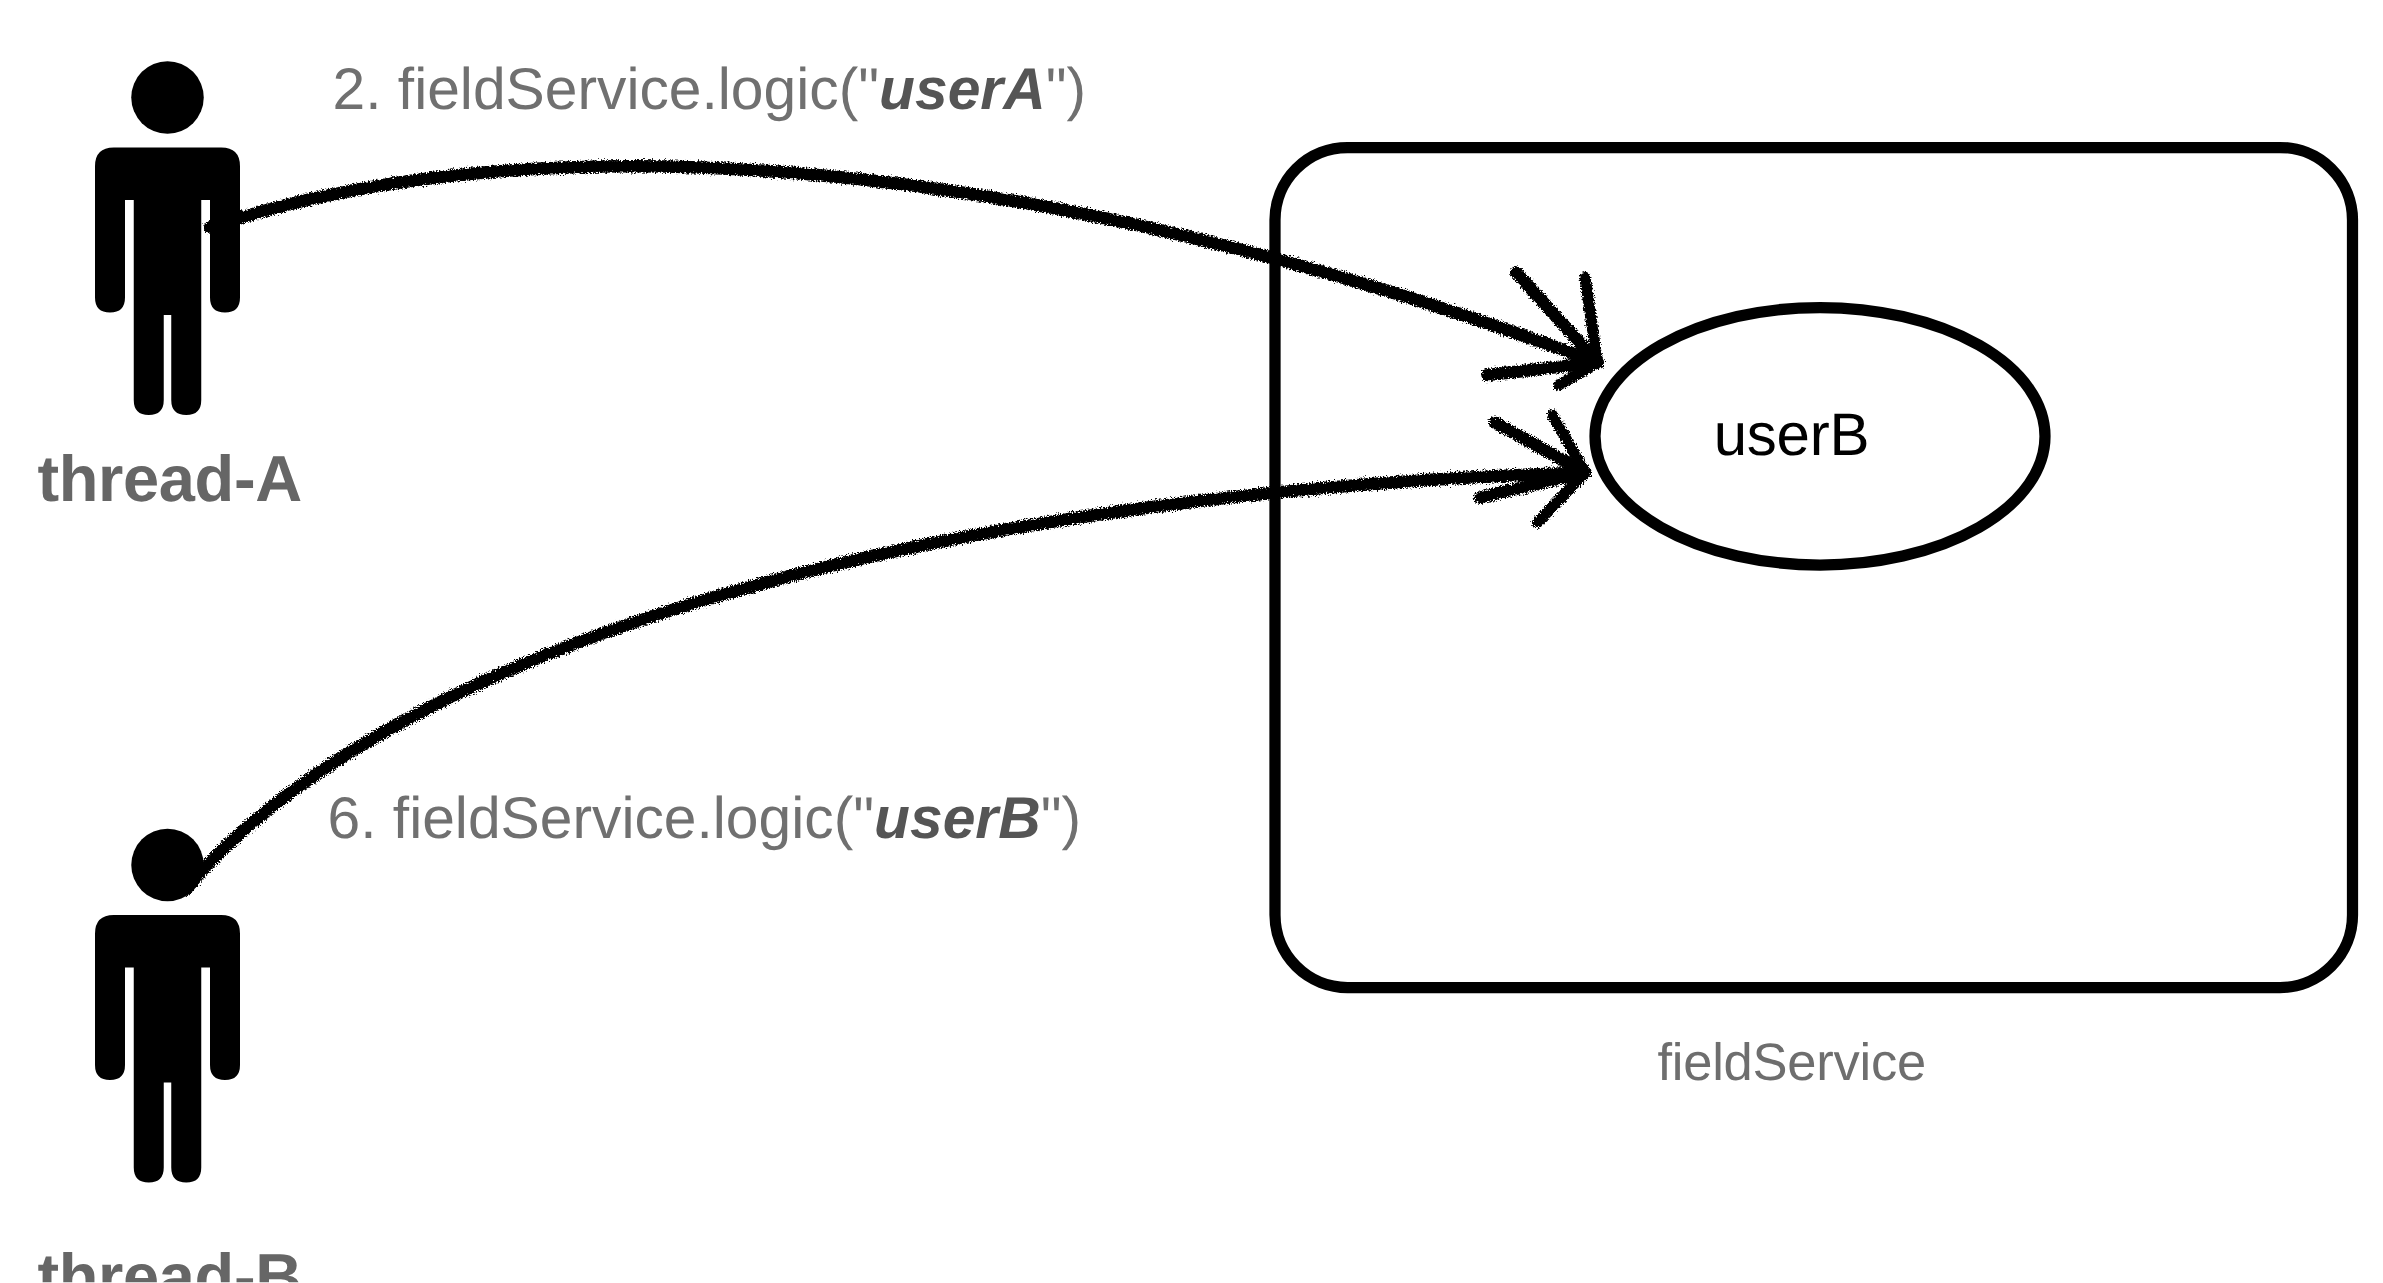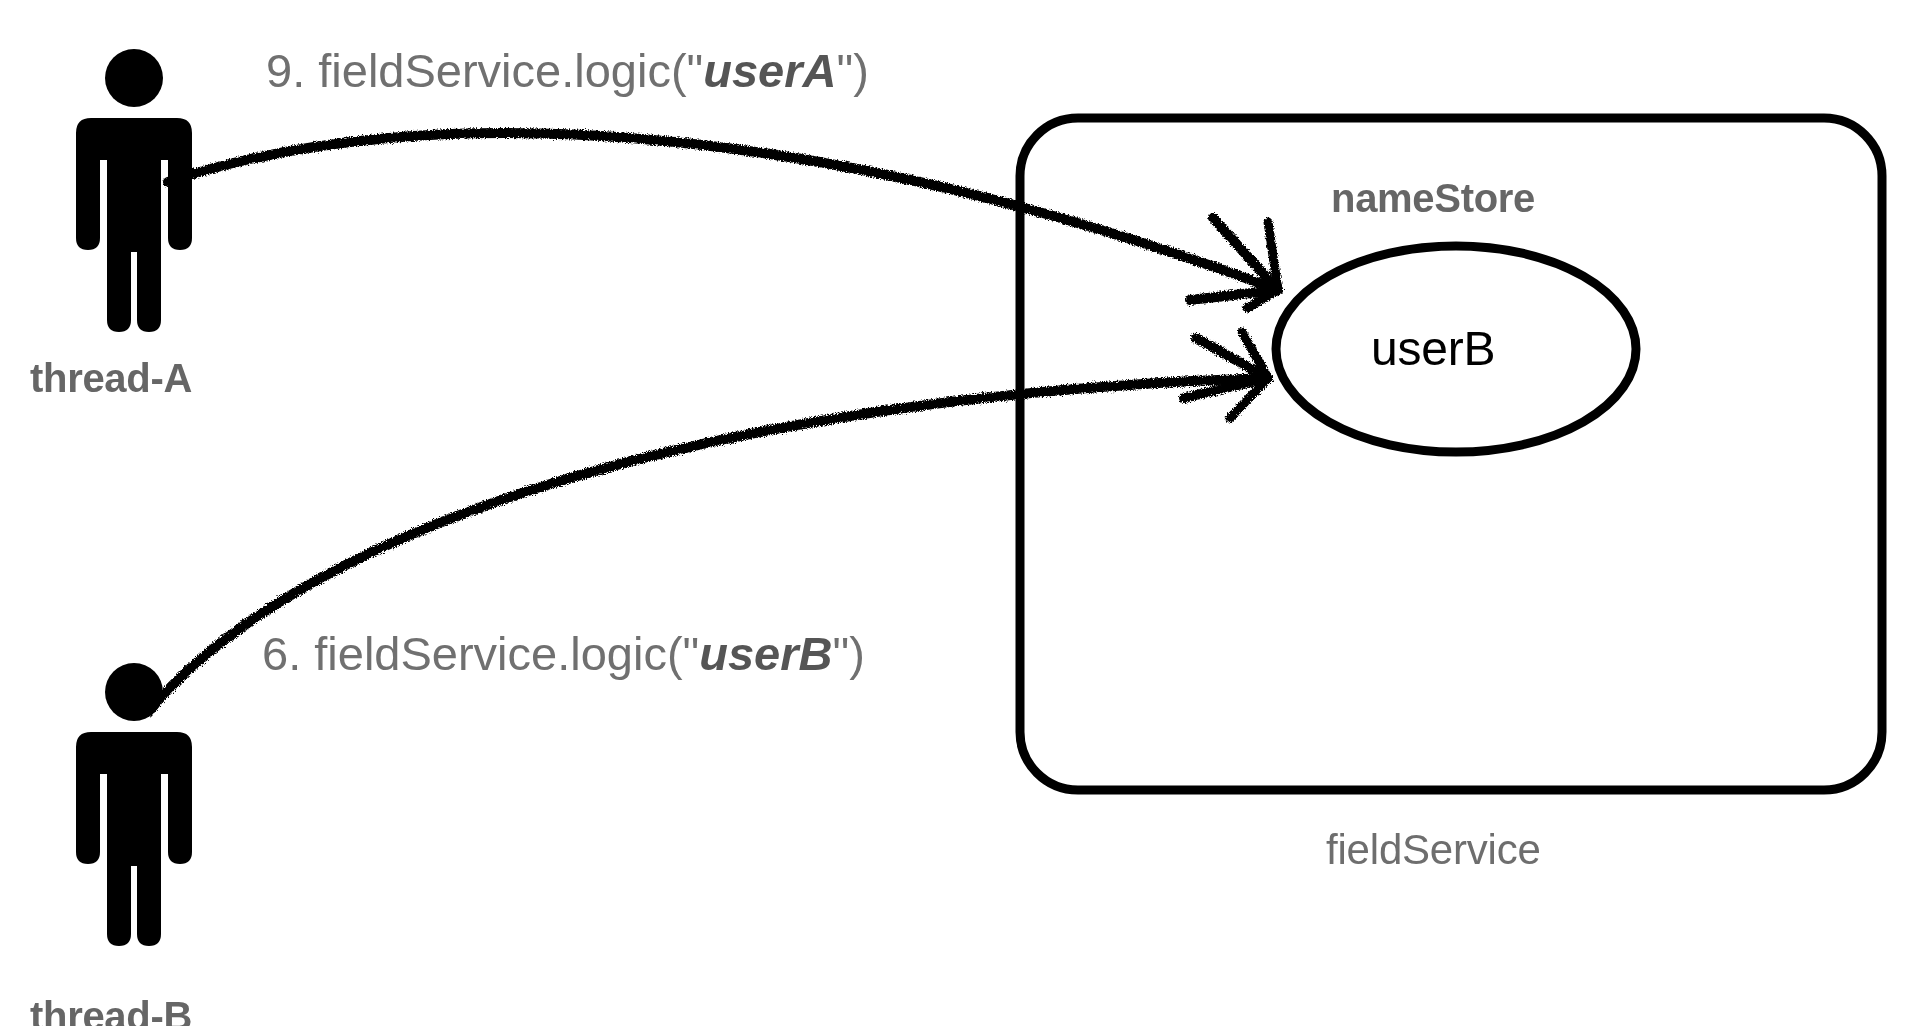--- a/index.html
+++ b/index.html
@@ -44,21 +44,21 @@
     color: #707070;
     font-weight: normal;
     font-size: 47px;
   }
   .call-label b {
     color: #555555;
     font-weight: bold;
     font-style: italic;
   }
   #label-thread-a, #label-thread-b {
-    font-size: 40px;
+    font-size: 52px;
     letter-spacing: -0.3px;
   }
   #label-namestore {
     font-size: 40px;
     letter-spacing: -0.3px;
   }
   #label-fieldservice {
     font-size: 42px;
     letter-spacing: -0.2px;
   }
@@ -114,27 +114,26 @@
     <g filter="url(#rough2)">
       <path d="M 148,712 C 300,530 700,396 1268,378" fill="none" stroke="#000000" stroke-width="10" stroke-linecap="round"></path>
       <path d="M 1268,378 L 1196,338" fill="none" stroke="#000000" stroke-width="10" stroke-linecap="round"></path>
       <path d="M 1268,378 L 1184,398" fill="none" stroke="#000000" stroke-width="10" stroke-linecap="round"></path>
       <path d="M 1268,378 L 1242,332" fill="none" stroke="#000000" stroke-width="9" stroke-linecap="round"></path>
       <path d="M 1268,378 L 1230,418" fill="none" stroke="#000000" stroke-width="9" stroke-linecap="round"></path>
     </g>
 
   </svg>
 
-  <div class="txt call-label" id="label-call-1" style="left:266px; top:47px;"><span>9. fieldService.logic(</span><span>"</span><b>userA</b><span>"</span><span>)</span></div>
+  <div class="txt call-label" id="label-call-1" style="left:266px; top:47px;"><span>2. fieldService.logic(</span><span>"</span><b>userA</b><span>"</span><span>)</span></div>
 
   <div class="txt call-label" id="label-call-2" style="left:262px; top:630px;"><span>6. fieldService.logic(</span><span>"</span><b>userB</b><span>"</span><span>)</span></div>
 
   <div class="txt label-gray-bold" id="label-thread-a" style="left:30px; top:358px;">thread-A</div>
 
   <div class="txt label-gray-bold" id="label-thread-b" style="left:30px; top:996px;">thread-B</div>
 
-  <div class="txt label-gray-bold" id="label-namestore" style="left:1331px; top:178px;">nameStore</div>
 
   <div class="txt label-black" id="label-userb" style="left:1371px; top:325px;">userB</div>
 
   <div class="txt label-gray-regular" id="label-fieldservice" style="left:1326px; top:829px;">fieldService</div>
 
 </div>
 
 </body></html>

